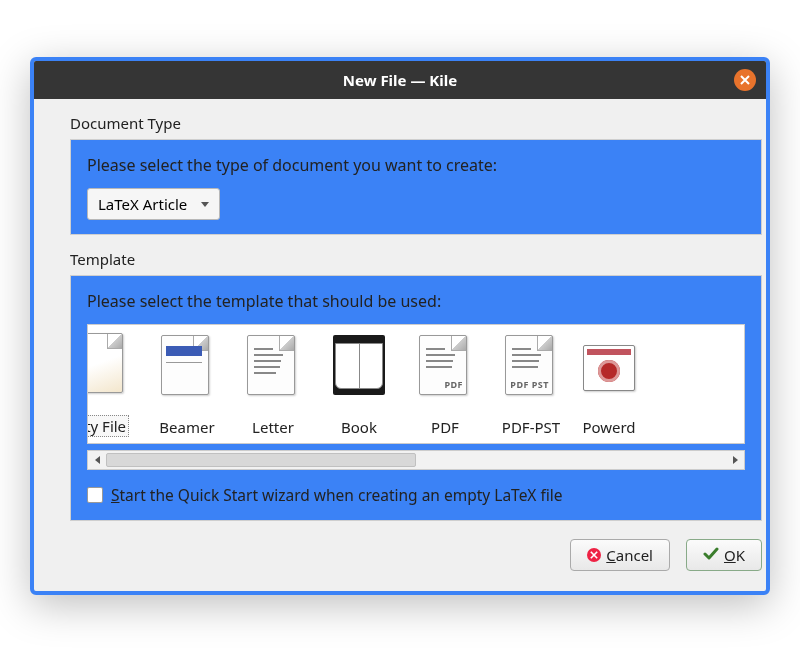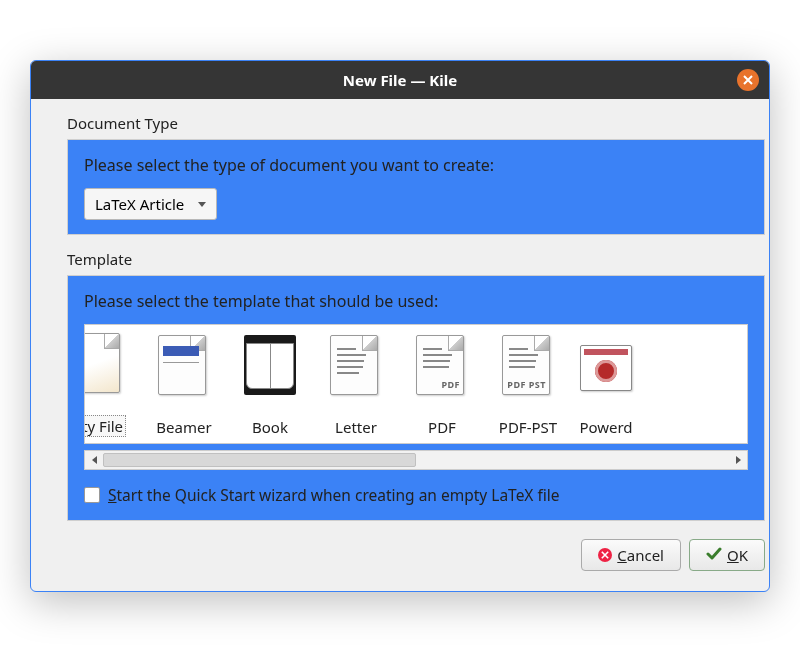--- a/index.html
+++ b/index.html
@@ -9,21 +9,21 @@
       background: #fff;
       display: flex;
       justify-content: center;
       align-items: center;
       width: 800px;
       height: 652px;
     }
     .window {
       width: 740px;
       background: #f0f0f0;
-      border: 1px solid #3b82f6;
+      border: 4px solid #3b82f6;
       border-radius: 6px;
       box-shadow: 0 10px 40px rgba(0,0,0,0.25);
       overflow: hidden;
     }
     .titlebar {
       background: #353535;
       color: #fff;
       height: 38px;
       display: flex;
       align-items: center;
@@ -207,21 +207,21 @@
       display:flex; align-items:center; gap:8px;
       margin-top: 14px;
       font-size: 15.5px;
       color: #222;
     }
     .checkbox {
       width:16px; height:16px; border:1px solid #999; background:#fff; border-radius:2px;
       cursor:pointer;
     }
     .button-row {
-      display:flex; justify-content:flex-end; gap:8px;
+      display:flex; justify-content:flex-end; gap:16px;
       margin-top: 18px;
     }
     .btn {
       display:inline-flex; align-items:center; gap:5px;
       padding: 5px 16px;
       background: linear-gradient(#fbfbfb, #e8e8e8);
       border:1px solid #aaa; border-radius:4px;
       font-size:15px; color:#222;
       cursor:pointer;
     }
@@ -277,41 +277,41 @@
             <div class="page-icon">
                 <div class="beamer-bar"></div>
                 <div class="beamer-line"></div>
               </div>
           </div>
           <span class="tpl-label">Beamer</span>
         </div>
 
         <div class="template-item">
           <div class="tpl-icon">
+            <div class="page-icon">
+                <div class="page-lines">
+                  <span></span>
+                  <span></span>
+                  <span></span>
+                  <span></span>
+                  <span></span>
+                </div>
+              </div>
+          </div>
+          <span class="tpl-label">Letter</span>
+        </div>
+
+        <div class="template-item">
+          <div class="tpl-icon">
             <div class="book-wrap">
                 <div class="book-cover"></div>
                 <div class="book-pages"></div>
               </div>
           </div>
           <span class="tpl-label">Book</span>
-        </div>
-
-        <div class="template-item">
-          <div class="tpl-icon">
-            <div class="page-icon">
-                <div class="page-lines">
-                  <span></span>
-                  <span></span>
-                  <span></span>
-                  <span></span>
-                  <span></span>
-                </div>
-              </div>
-          </div>
-          <span class="tpl-label">Letter</span>
         </div>
 
         <div class="template-item">
           <div class="tpl-icon">
             <div class="page-icon">
                 <div class="page-lines">
                   <span></span>
                   <span></span>
                   <span></span>
                   <span></span>

